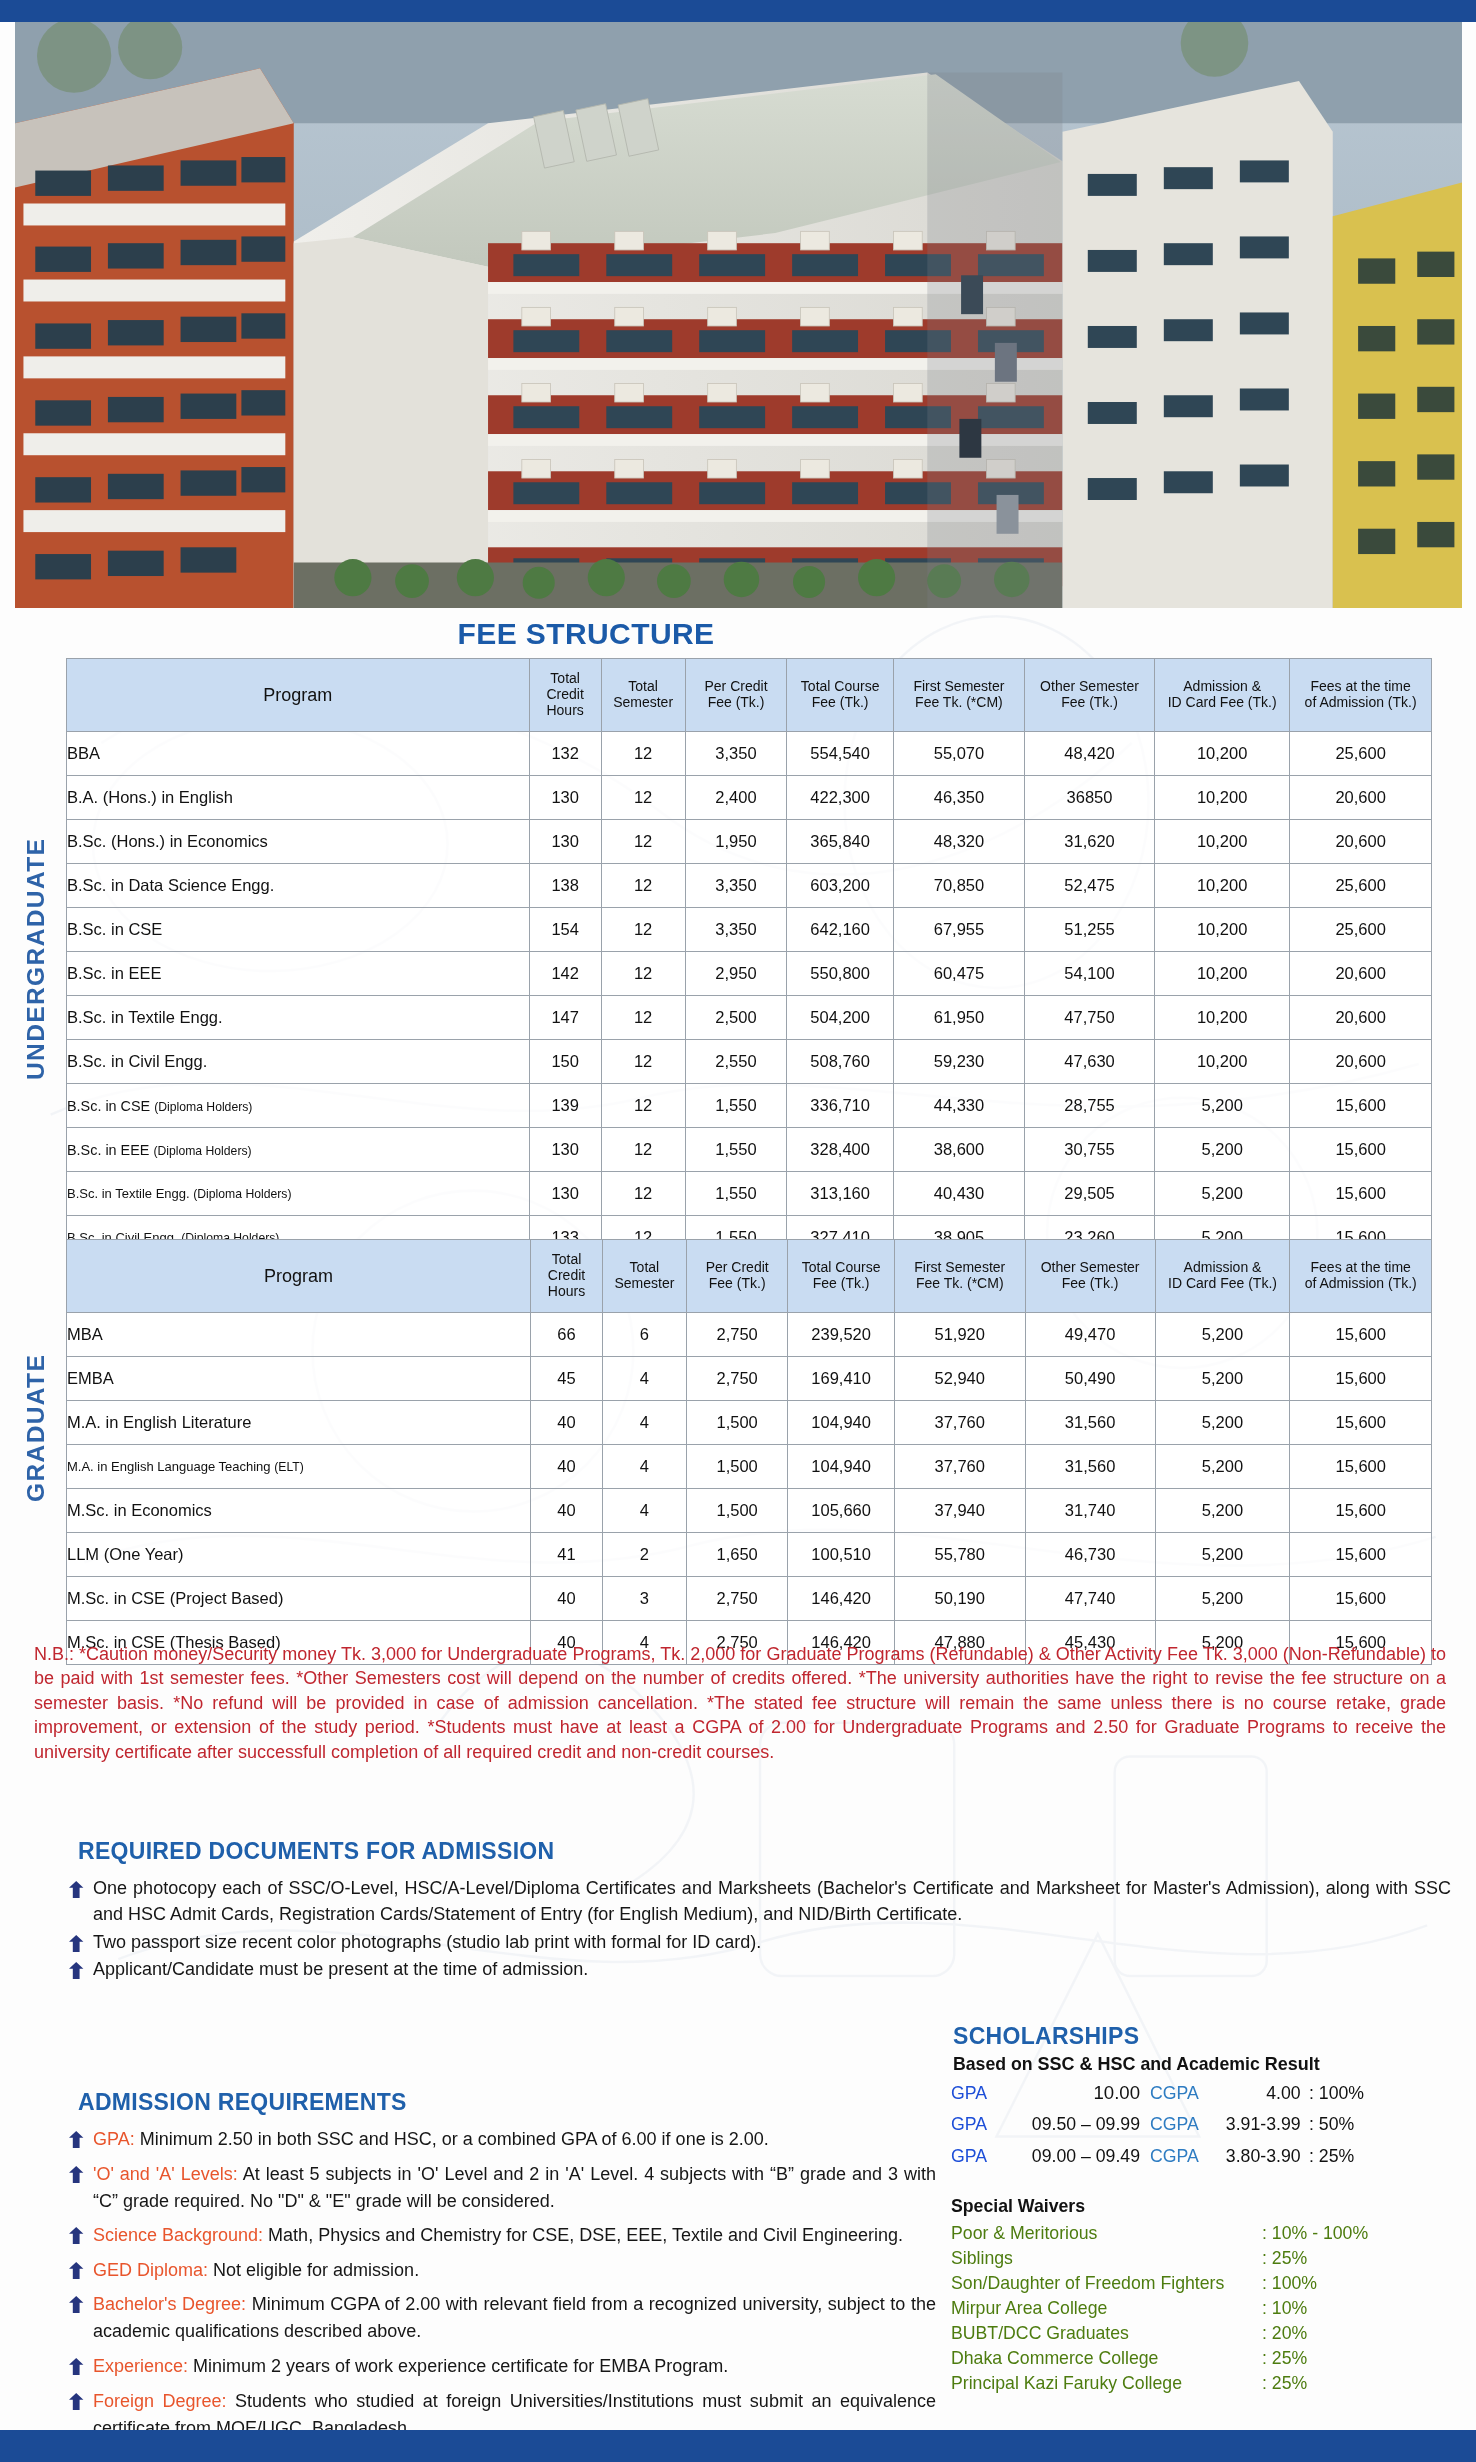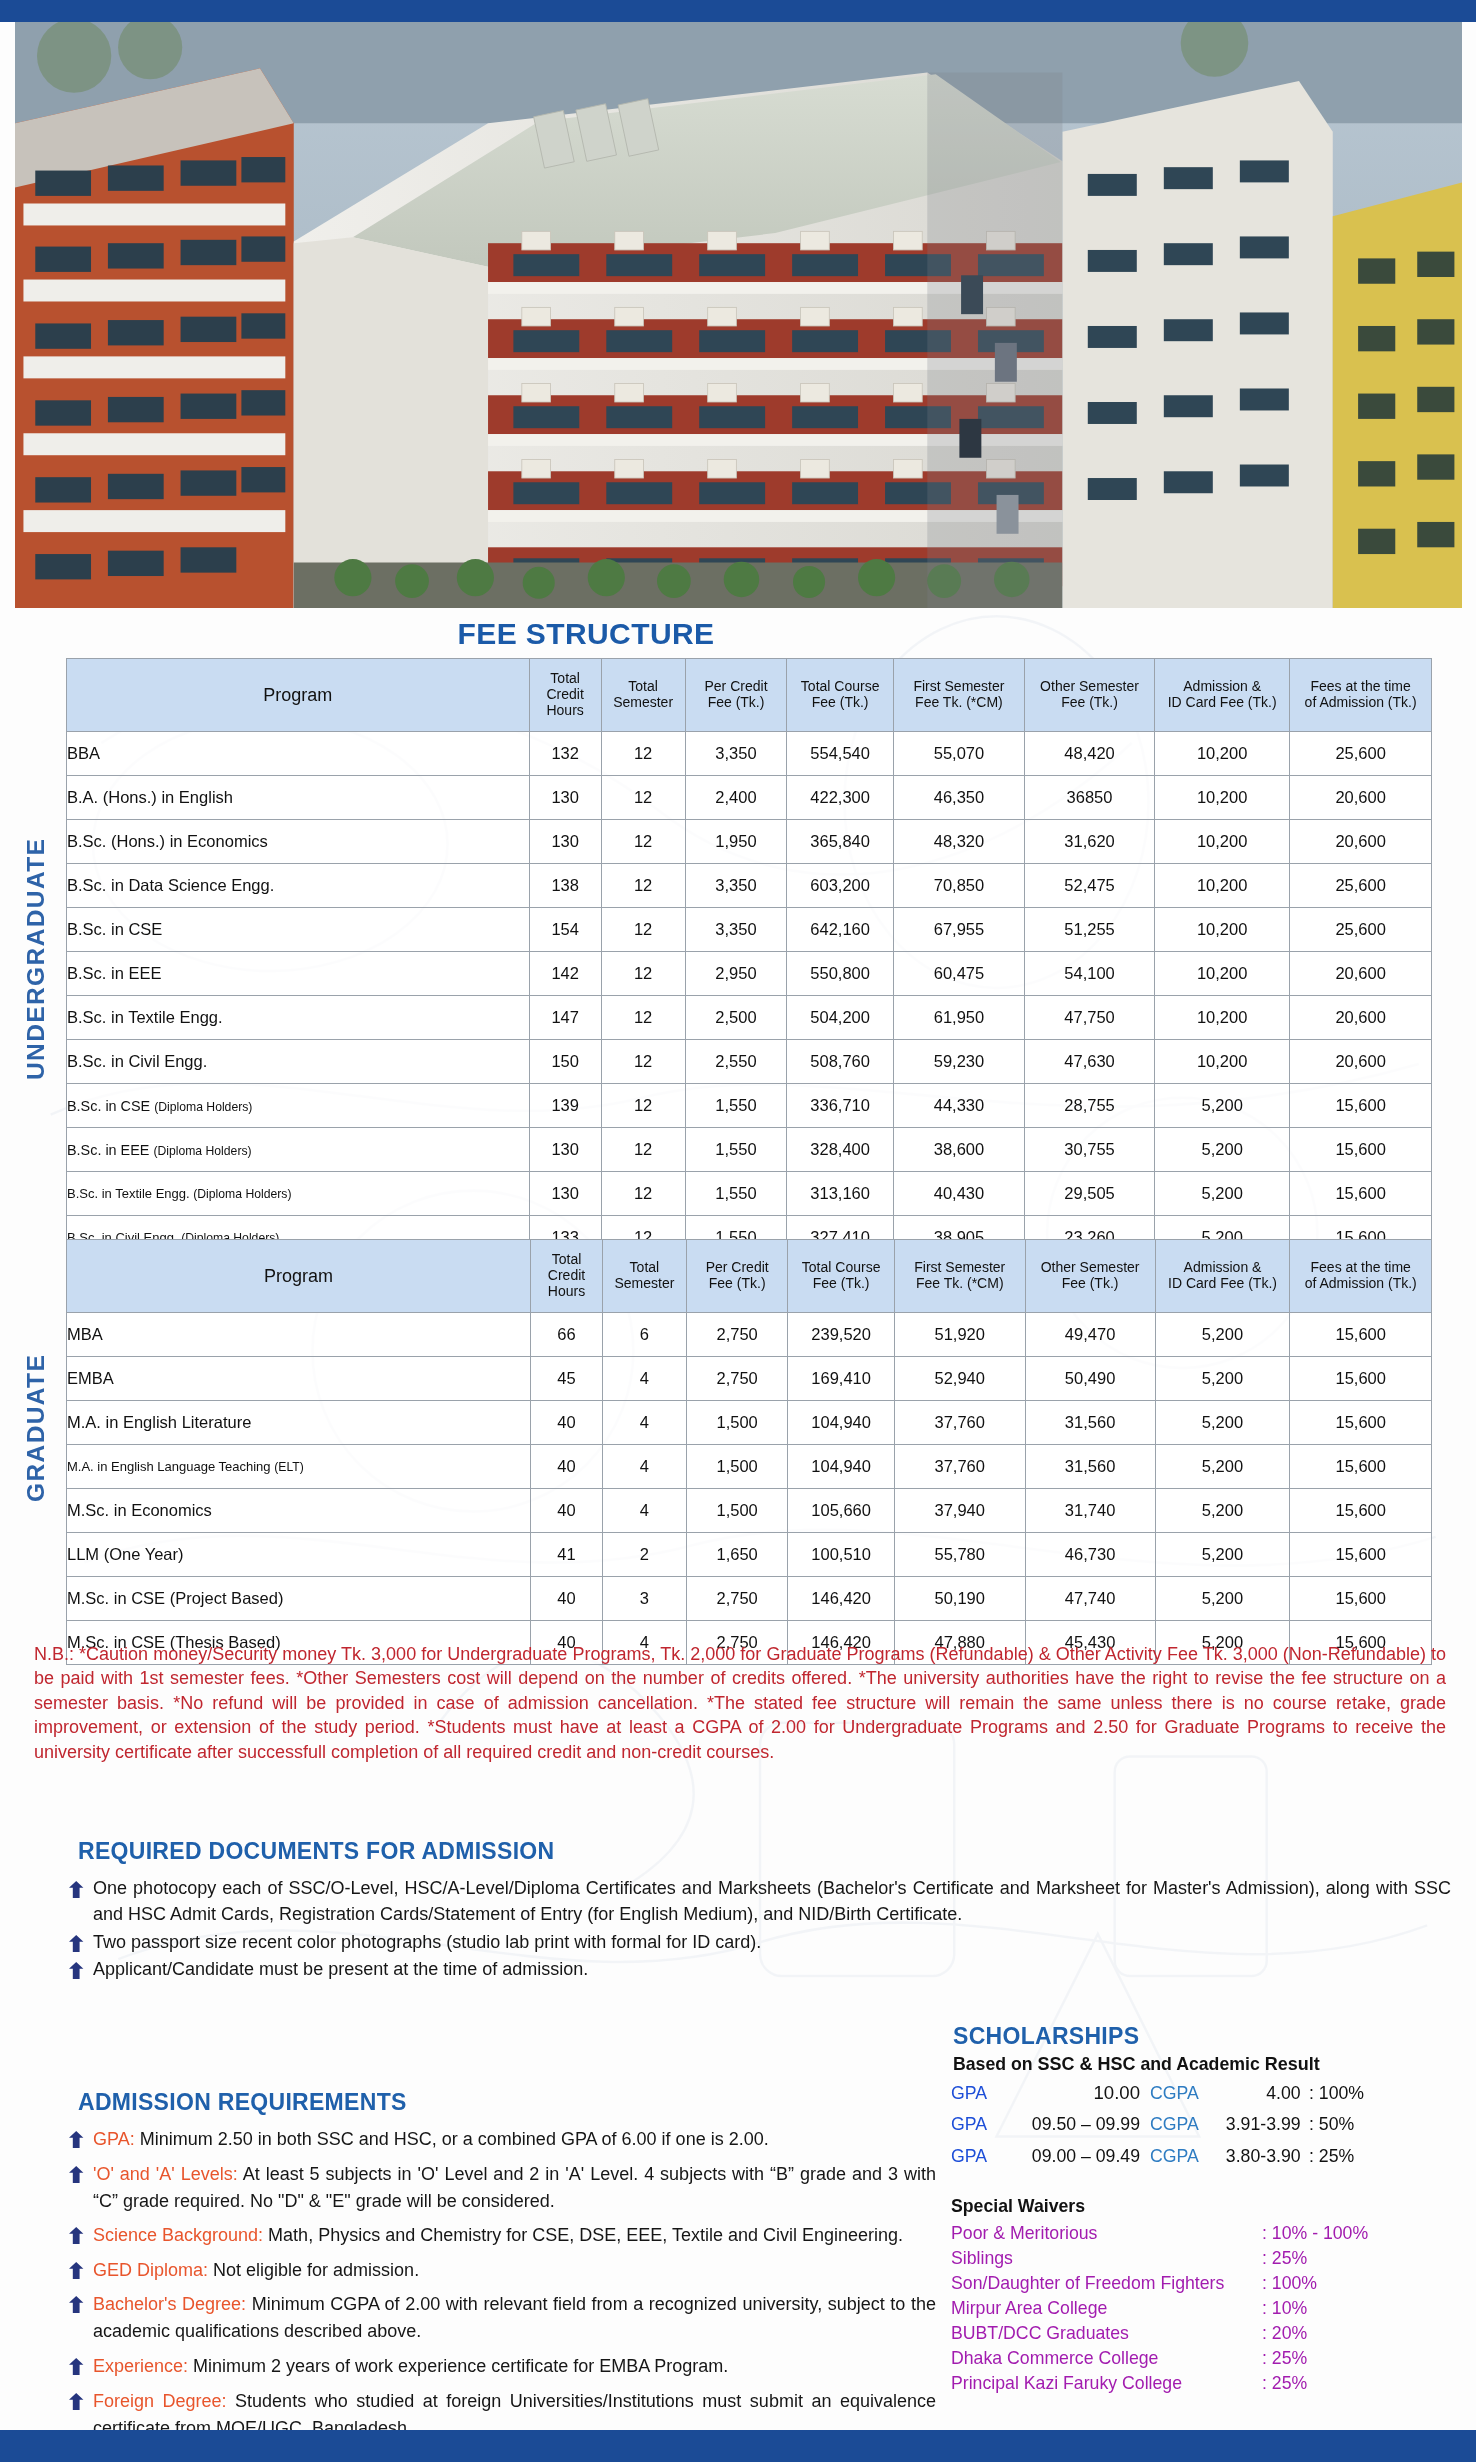--- a/index.html
+++ b/index.html
@@ -193,21 +193,21 @@
   .sch-pct   { width: 78px; text-align: left; }
   .sch-row.first .sch-val { font-size: 18.6px; }
 
   #special-waivers-title { left: 951px; top: 2196px; font-size: 17.7px; font-weight: bold; color: #111; }
   .wv-grid {
     position: absolute;
     left: 951px; top: 2223px;
     width: 456px;
     z-index: 3;
     font-size: 17.7px;
-    color: #a21caf;
+    color: #4d7c0f;
   }
   .wv-row { display: flex; height: 25px; align-items: baseline; }
   .wv-name { width: 311px; }
   .wv-pct  { width: 144px; }
   #conditions-apply {
     position: absolute;
     left: 937px; top: 2413px;
     font-size: 17px;
     font-weight: bold;
     color: #c2410c;

